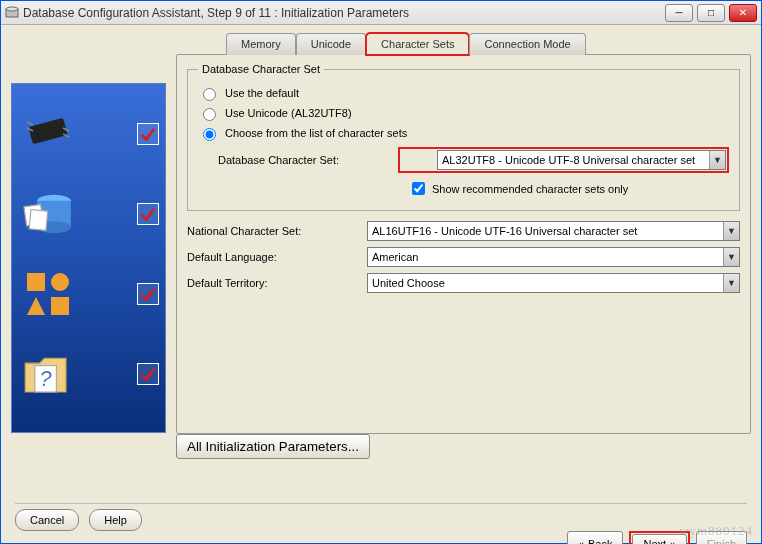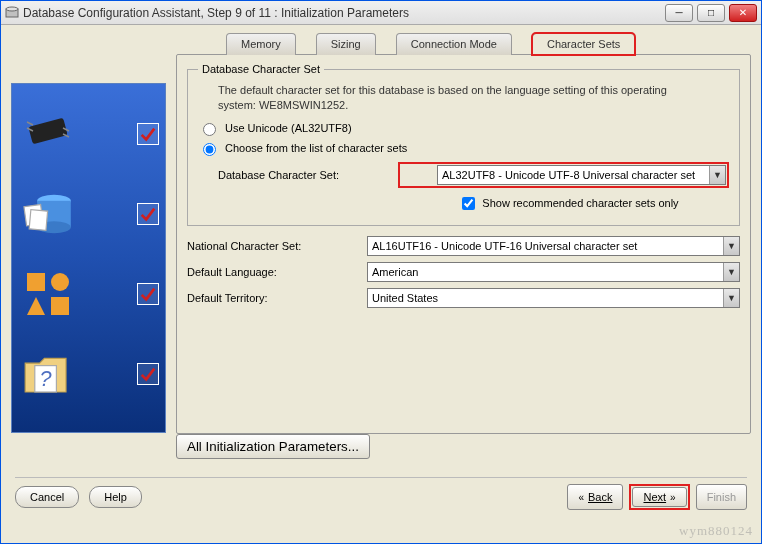--- a/index.html
+++ b/index.html
@@ -12,37 +12,37 @@
   .winbtn { width: 28px; height: 18px; border: 1px solid #888; border-radius: 3px; display: flex; align-items: center; justify-content: center; font-size: 10px; background: linear-gradient(#fefefe,#d8d8d8); }
   .winbtn.close { background: linear-gradient(#f08080,#d02020); color: #fff; border-color:#a01010;}
   .content { position: absolute; top: 24px; left: 0; right: 0; bottom: 0; background: #ece9d8; padding: 8px 10px 10px 10px; }
   .main { display: flex; gap: 10px; height: 440px;}
   .sidebar { width: 155px; height: 350px; margin-top:50px; background: linear-gradient(#3a6fd8,#2050b0,#0a2f7a); border: 1px solid #5a80c0; position: relative; padding: 10px 6px;}
   .step-row { display: flex; align-items: center; justify-content: space-between; height: 80px; position: relative;}
   .step-icon { width: 60px; height: 60px; display:flex; align-items:center; justify-content:center;}
   .checkmark { width: 22px; height: 22px; border: 1px solid #fff; background: rgba(255,255,255,0.1); display: flex; align-items: center; justify-content: center; }
   .checkmark svg { width: 18px; height: 18px; }
   .right-pane { flex: 1; position: relative; }
-  .tabs { display: flex; gap: 20px; margin-left: 50px; margin-bottom: -1px; position: relative; z-index: 2;}
+  .tabs { display: flex; gap: 0; margin-left: 50px; margin-bottom: -1px; position: relative; z-index: 2;}
   .tab { padding: 4px 14px; background: linear-gradient(#f0f0f0,#d8d4c8); border: 1px solid #999; border-bottom: none; border-radius: 4px 4px 0 0; font-size: 11px; cursor: pointer; color:#333;}
   .tab.active { background: #ece9d8; border-bottom: 1px solid #ece9d8; }
   .highlight-red { outline: 2px solid #e02020; outline-offset: -1px;}
   .panel { border: 1px solid #999; border-radius: 2px; background: #ece9d8; padding: 8px 10px; height: 380px;}
   fieldset.group { border: 1px solid #aaa; margin: 0 0 10px 0; padding: 6px 10px 12px 10px; }
   fieldset.group legend { padding: 0 4px; font-size: 11px; }
   .radio-row { display: flex; align-items: flex-start; gap: 6px; margin: 6px 0 2px 0;}
   .radio-row input { margin-top: 1px;}
   .desc { margin: 2px 0 8px 20px; color: #333; line-height: 1.4; max-width: 470px;}
   .form-row { display: flex; align-items: center; gap: 10px; margin: 6px 0; justify-content: space-between; }
   .form-row .lbl { width: 170px; }
   .combo { flex: 1; height: 20px; border: 1px solid #7a7a7a; background: #fff; display: flex; align-items: center; padding: 0 4px; position: relative; font-size: 11px;}
   .combo .arrow { position: absolute; right: 0; top: 0; width: 16px; height: 100%; background: linear-gradient(#e8e8e8,#c8c8c8); border-left: 1px solid #999; display:flex; align-items:center; justify-content:center; font-size:9px; color:#333;}
   .chk-row { display:flex; align-items:center; gap:4px; margin: 4px 0 0 170px;}
   .all-params-btn { padding: 4px 10px; border: 1px solid #888; border-radius: 3px; background: linear-gradient(#fff,#e0ddd0); cursor: pointer;}
-  .bottom-bar { position: absolute; left: 14px; right: 14px; bottom: 32px; height: 28px; display: flex; align-items: center;}
+  .bottom-bar { position: absolute; left: 14px; right: 14px; bottom: 6px; height: 28px; display: flex;  flex-direction: column;}
   .bottom-bar hr { position:absolute; top:-12px; left:0; right:0; border:none; border-top:1px solid #bbb;}
   .btn { padding: 4px 14px; border: 1px solid #888; border-radius: 10px; background: linear-gradient(#fff,#e0ddd0); cursor: pointer; font-size: 11px;}
   .btn-group-left { display:flex; gap:10px;}
   .btn-group-right { margin-left:auto; display:flex; gap:6px;}
   .nav-btn { padding: 3px 10px; border: 1px solid #888; border-radius: 3px; background: linear-gradient(#fff,#e0ddd0); display:flex; align-items:center; gap:4px; font-size:11px;}
   .nav-btn.disabled { color:#999; }
   .nav-arrow { font-size: 10px; }
   .highlight-box { border: 2px solid #e02020; padding:1px;}
   .watermark { position:absolute; right:8px; bottom:4px; color: rgba(150,150,150,0.5); font-size:13px; letter-spacing:1px;font-family:Liberation Serif, serif;}
 </style>
@@ -130,49 +130,52 @@
               <svg viewBox="0 0 20 20">
                 <path d="M3 11 L8 16 L17 4" stroke="#d02020" stroke-width="3" fill="none"></path>
               </svg>
             </span>
         </div>
       </div>
 
       <div class="right-pane">
         <div class="tabs">
           <div class="tab">Memory</div>
-          <div class="tab">Sizing</div>
+          <div class="tab">Unicode</div>
+          <div class="tab active highlight-red">Character Sets</div>
           <div class="tab">Connection Mode</div>
-          <div class="tab active highlight-red">Character Sets</div>
         </div>
         <div class="panel">
           <fieldset class="group">
             <legend>Database Character Set</legend>
 
-            <div class="desc">The default character set for this database is based on the language setting of this operating system: WE8MSWIN1252.</div>
+            <div class="radio-row">
+              <input type="radio" name="cs" style="">
+              <span>Use the default</span>
+            </div>
 
             <div class="radio-row">
               <input type="radio" name="cs" style="">
               <span>Use Unicode (AL32UTF8)</span>
             </div>
 
             <div class="radio-row">
               <input type="radio" name="cs" checked="" style="">
               <span>Choose from the list of character sets</span>
             </div>
             <div class="form-row" style="margin-left:20px;">
               <span class="lbl">Database Character Set:</span>
               <span class="highlight-box" style="flex:1; display:flex;padding-left:37px;">
                 <span class="combo">
                   <span>AL32UTF8 - Unicode UTF-8 Universal character set</span>
                   <span class="arrow">▼</span>
                 </span>
               </span>
             </div>
-            <div class="chk-row" style="margin-left:210px;justify-content:center;">
+            <div class="chk-row" style="margin-left:210px;">
               <input type="checkbox" checked="" style="">
               <span>Show recommended character sets only</span>
             </div>
           </fieldset>
 
           <div class="form-row">
             <span class="lbl">National Character Set:</span>
             <span class="combo">
               <span>AL16UTF16 - Unicode UTF-16 Universal character set</span>
               <span class="arrow">▼</span>
@@ -181,21 +184,21 @@
           <div class="form-row">
             <span class="lbl">Default Language:</span>
             <span class="combo">
               <span>American</span>
               <span class="arrow">▼</span>
             </span>
           </div>
           <div class="form-row">
             <span class="lbl">Default Territory:</span>
             <span class="combo">
-              <span>United States</span>
+              <span>United Choose</span>
               <span class="arrow">▼</span>
             </span>
           </div>
         </div>
         <div style="">
           <button class="all-params-btn">All Initialization Parameters...</button>
         </div>
       </div>
     </div>
 

